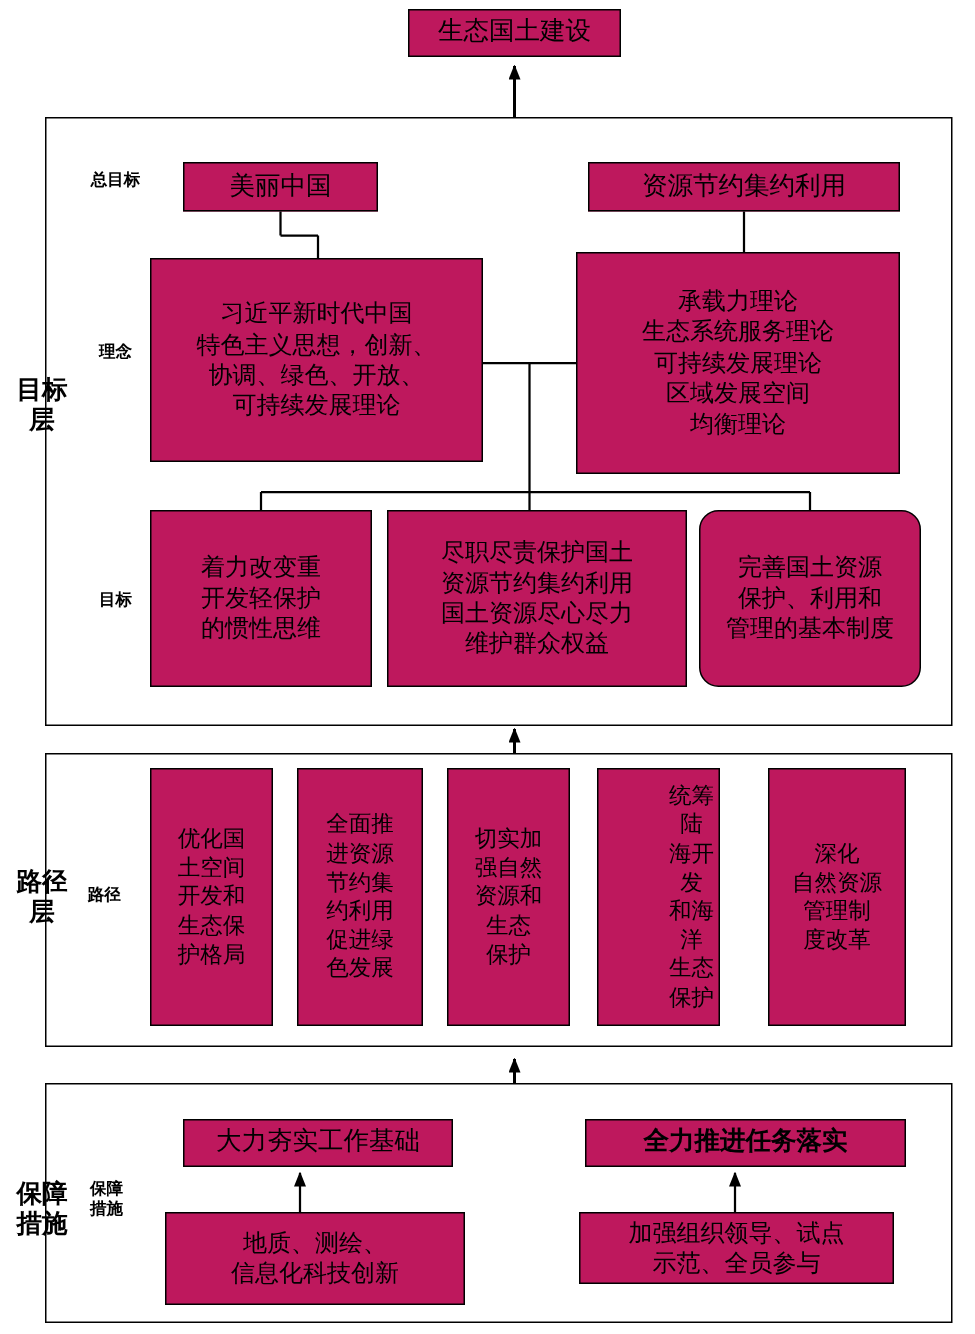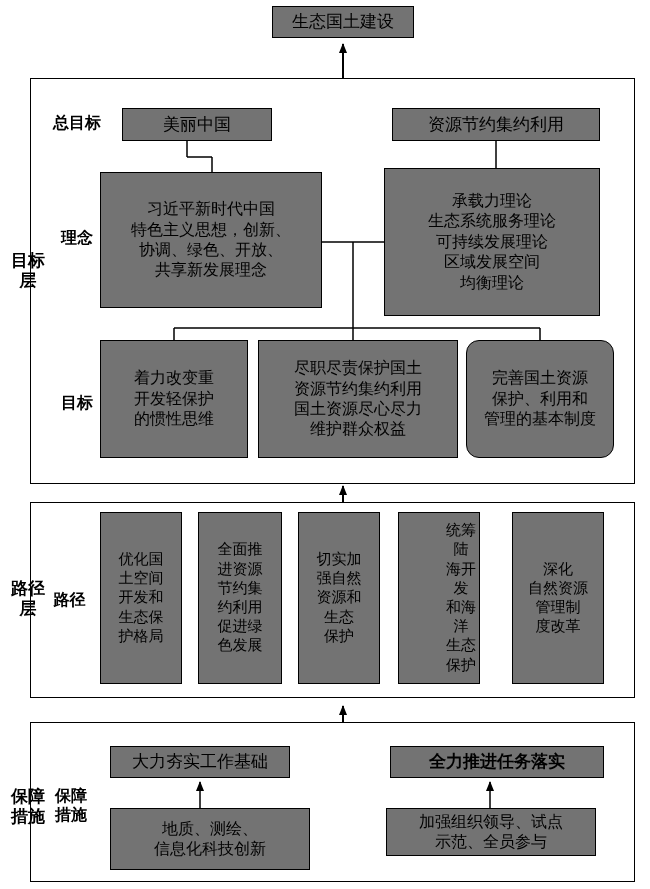--- a/index.html
+++ b/index.html
@@ -14,21 +14,21 @@
   #root {
     position: relative;
     width: 650px;
     height: 889px;
     overflow: hidden;
     background: #ffffff;
   }
   .box {
     position: absolute;
     border: 1px solid #000000;
-    background: #737373;
+    background: #be185d;
     box-sizing: border-box;
     display: flex;
     align-items: center;
     justify-content: center;
     text-align: center;
     line-height: 1.28;
     white-space: pre-line;
   }
   .outer {
     position: absolute;
@@ -42,21 +42,21 @@
     line-height: 1.2;
     white-space: pre-line;
     font-size: 17px;
     font-weight: bold;
   }
   .row-label {
     position: absolute;
     text-align: center;
     line-height: 1.2;
     white-space: pre-line;
-    font-size: 16px;
+    font-size: 11px;
     font-weight: bold;
   }
   svg.arrows {
     position: absolute;
     left: 0;
     top: 0;
     width: 650px;
     height: 889px;
     pointer-events: none;
   }
@@ -72,27 +72,27 @@
   <div class="box f17" style="left:272px; top:6px; width:142px; height:32px;">生态国土建设</div>
 
   <div class="outer" style="left:30px; top:78px; width:605px; height:406px;"></div>
   <div class="layer-label" style="left:8px; top:250px; width:40px;">目标
 层</div>
 
   <div class="row-label" style="left:42px; top:113px; width:70px;">总目标</div>
   <div class="row-label" style="left:42px; top:228px; width:70px;">理念</div>
   <div class="row-label" style="left:42px; top:393px; width:70px;">目标</div>
 
-  <div class="box f17" style="left:122px; top:108px; width:150px; height:33px;text-align:right;">美丽中国</div>
+  <div class="box f17" style="left:122px; top:108px; width:130px; height:33px;text-align:right;">美丽中国</div>
   <div class="box f17" style="left:392px; top:108px; width:208px; height:33px;">资源节约集约利用</div>
 
   <div class="box f16" style="left:100px; top:172px; width:222px; height:136px;">习近平新时代中国
 特色主义思想，创新、
 协调、绿色、开放、
-共享新发展理念</div>
+可持续发展理论</div>
   <div class="box f16" style="left:384px; top:168px; width:216px; height:148px;">承载力理论
 生态系统服务理论
 可持续发展理论
 区域发展空间
 均衡理论</div>
 
   <div class="box f16" style="left:100px; top:340px; width:148px; height:118px;">着力改变重
 开发轻保护
 的惯性思维</div>
   <div class="box f16" style="left:258px; top:340px; width:200px; height:118px;">尽职尽责保护国土
@@ -133,21 +133,21 @@
 自然资源
 管理制
 度改革</div>
 
   <div class="outer" style="left:30px; top:722px; width:605px; height:160px;"></div>
   <div class="layer-label" style="left:8px; top:786px; width:40px;">保障
 措施</div>
   <div class="row-label" style="left:46px; top:786px; width:50px;">保障
 措施</div>
 
-  <div class="box f17" style="left:110px; top:746px; width:180px; height:32px;">大力夯实工作基础</div>
+  <div class="box f17" style="left:122px; top:746px; width:180px; height:32px;">大力夯实工作基础</div>
   <div class="box f17" style="left:390px; top:746px; width:214px; height:32px;font-weight:bold;">全力推进任务落实</div>
 
   <div class="box f16" style="left:110px; top:808px; width:200px; height:62px;">地质、测绘、
 信息化科技创新</div>
   <div class="box f16" style="left:386px; top:808px; width:210px; height:48px;">加强组织领导、试点
 示范、全员参与</div>
 
   <svg class="arrows" viewBox="0 0 650 889">
     <defs>
       <marker id="arrow" markerWidth="10" markerHeight="8" refX="9" refY="4" orient="auto" markerUnits="userSpaceOnUse">

